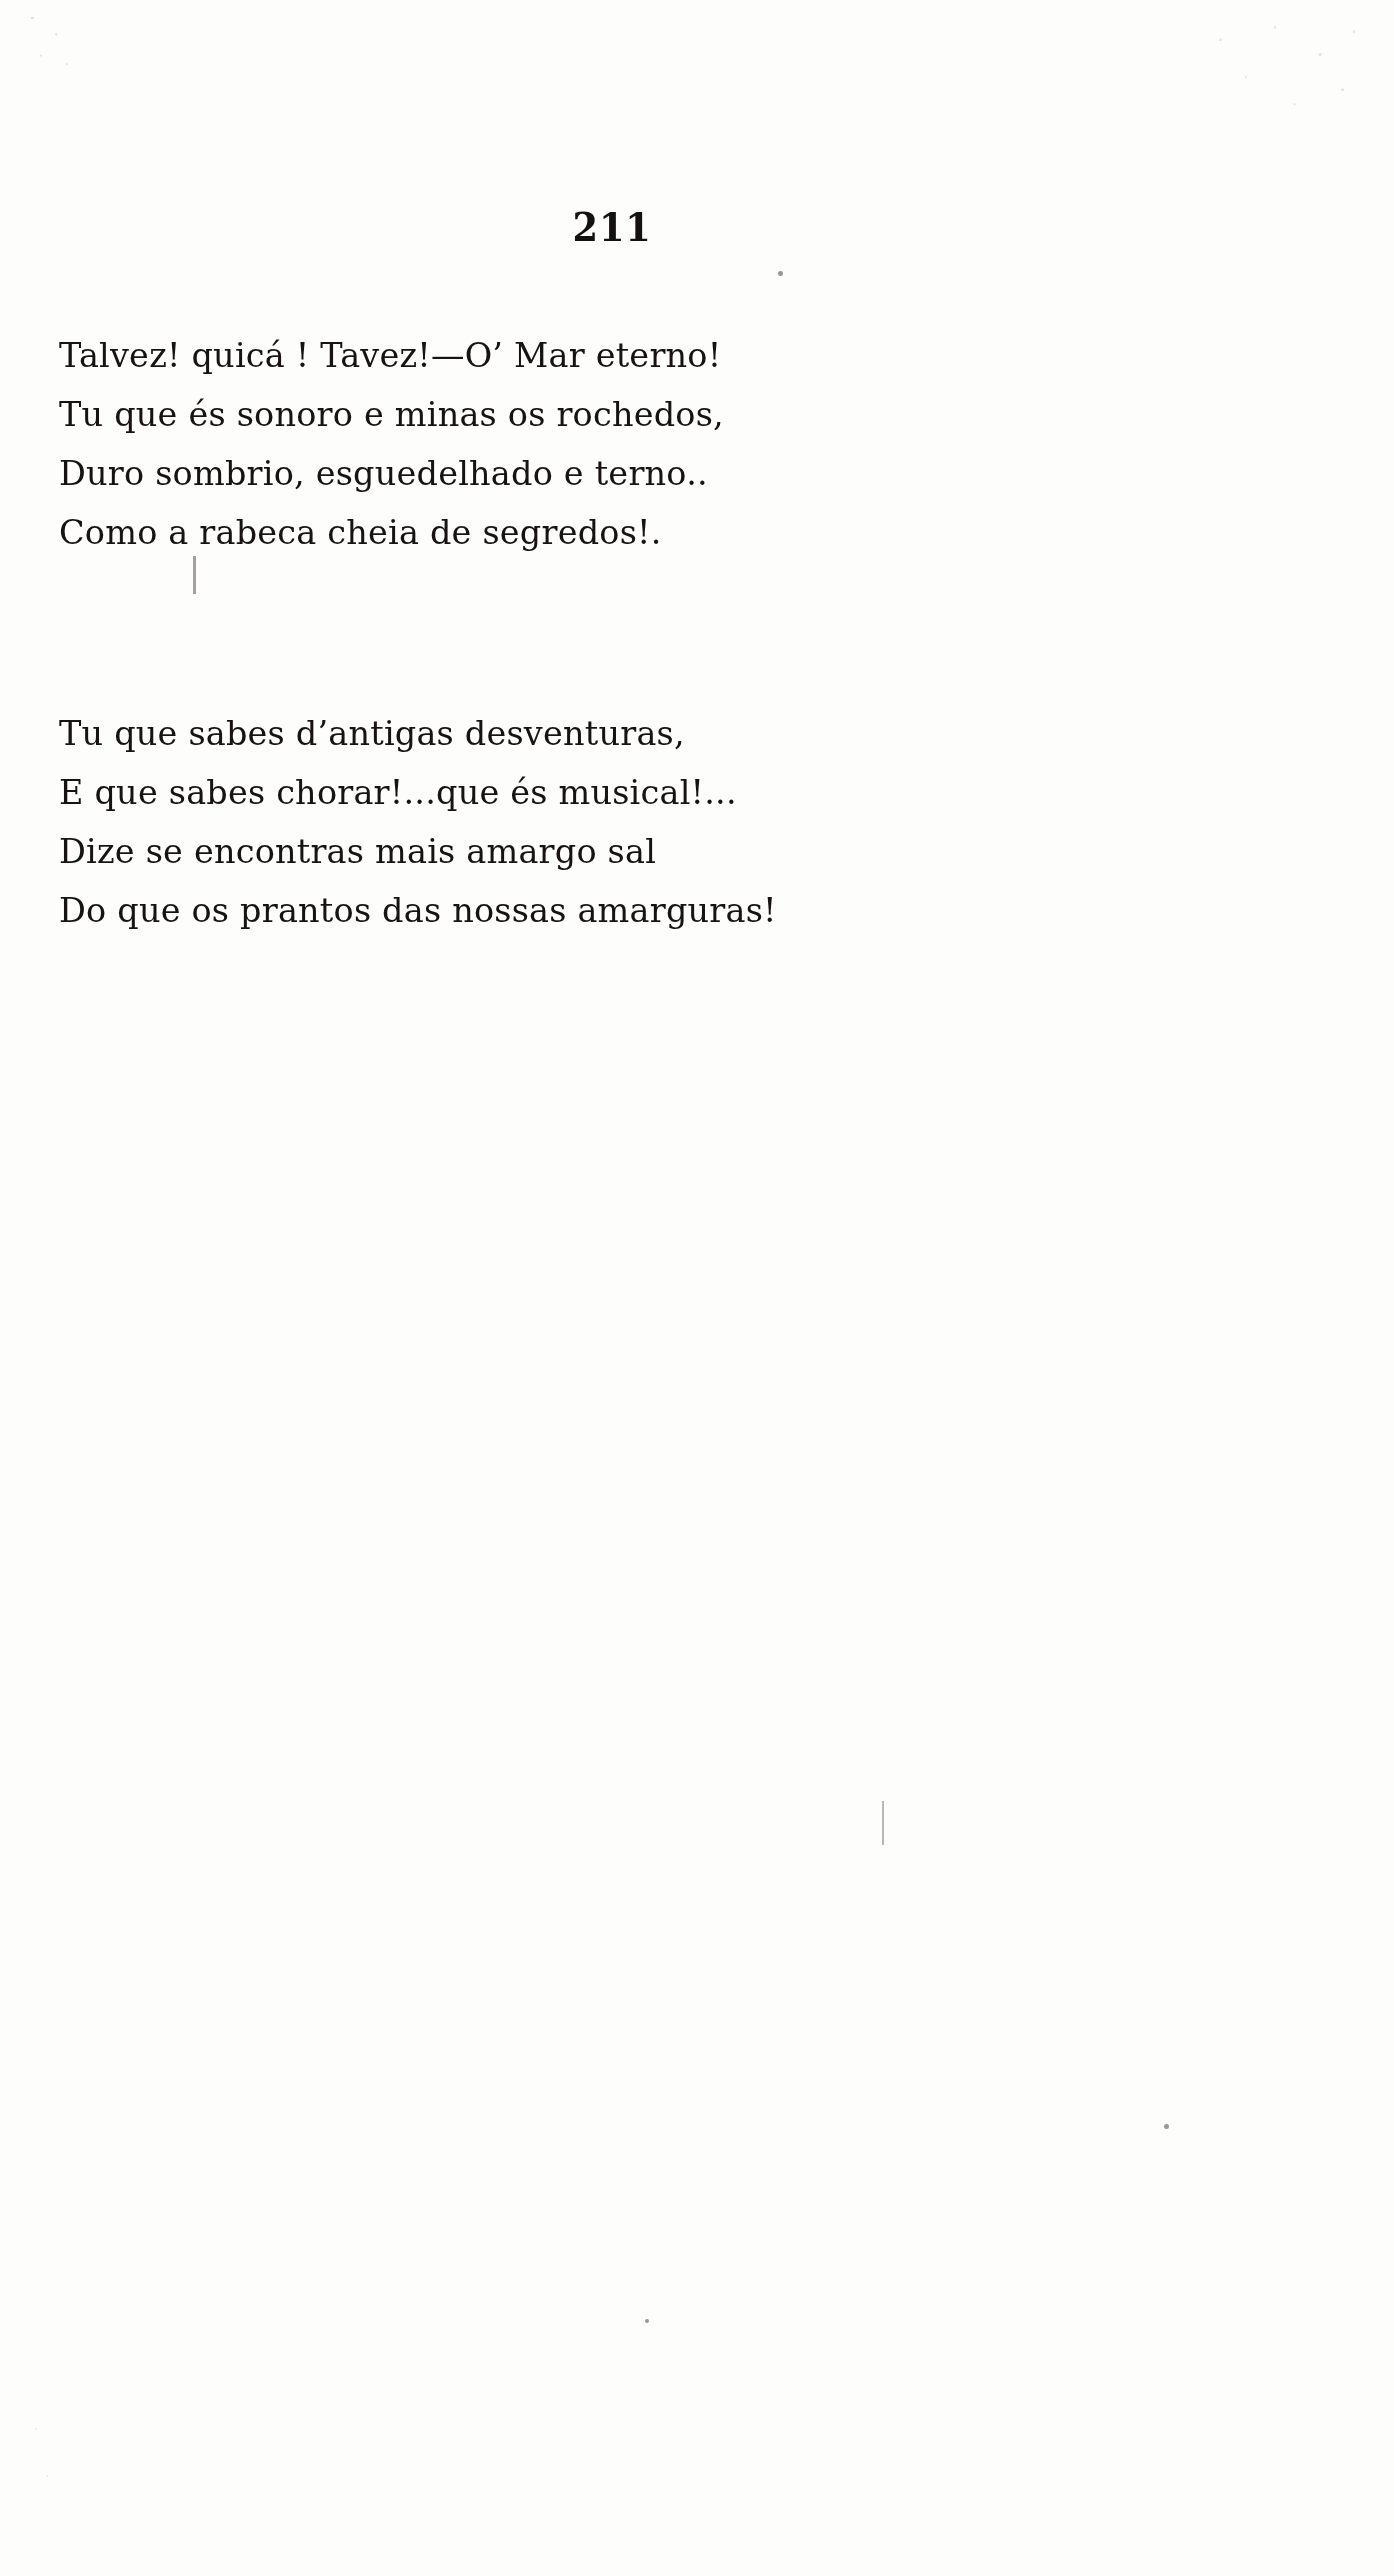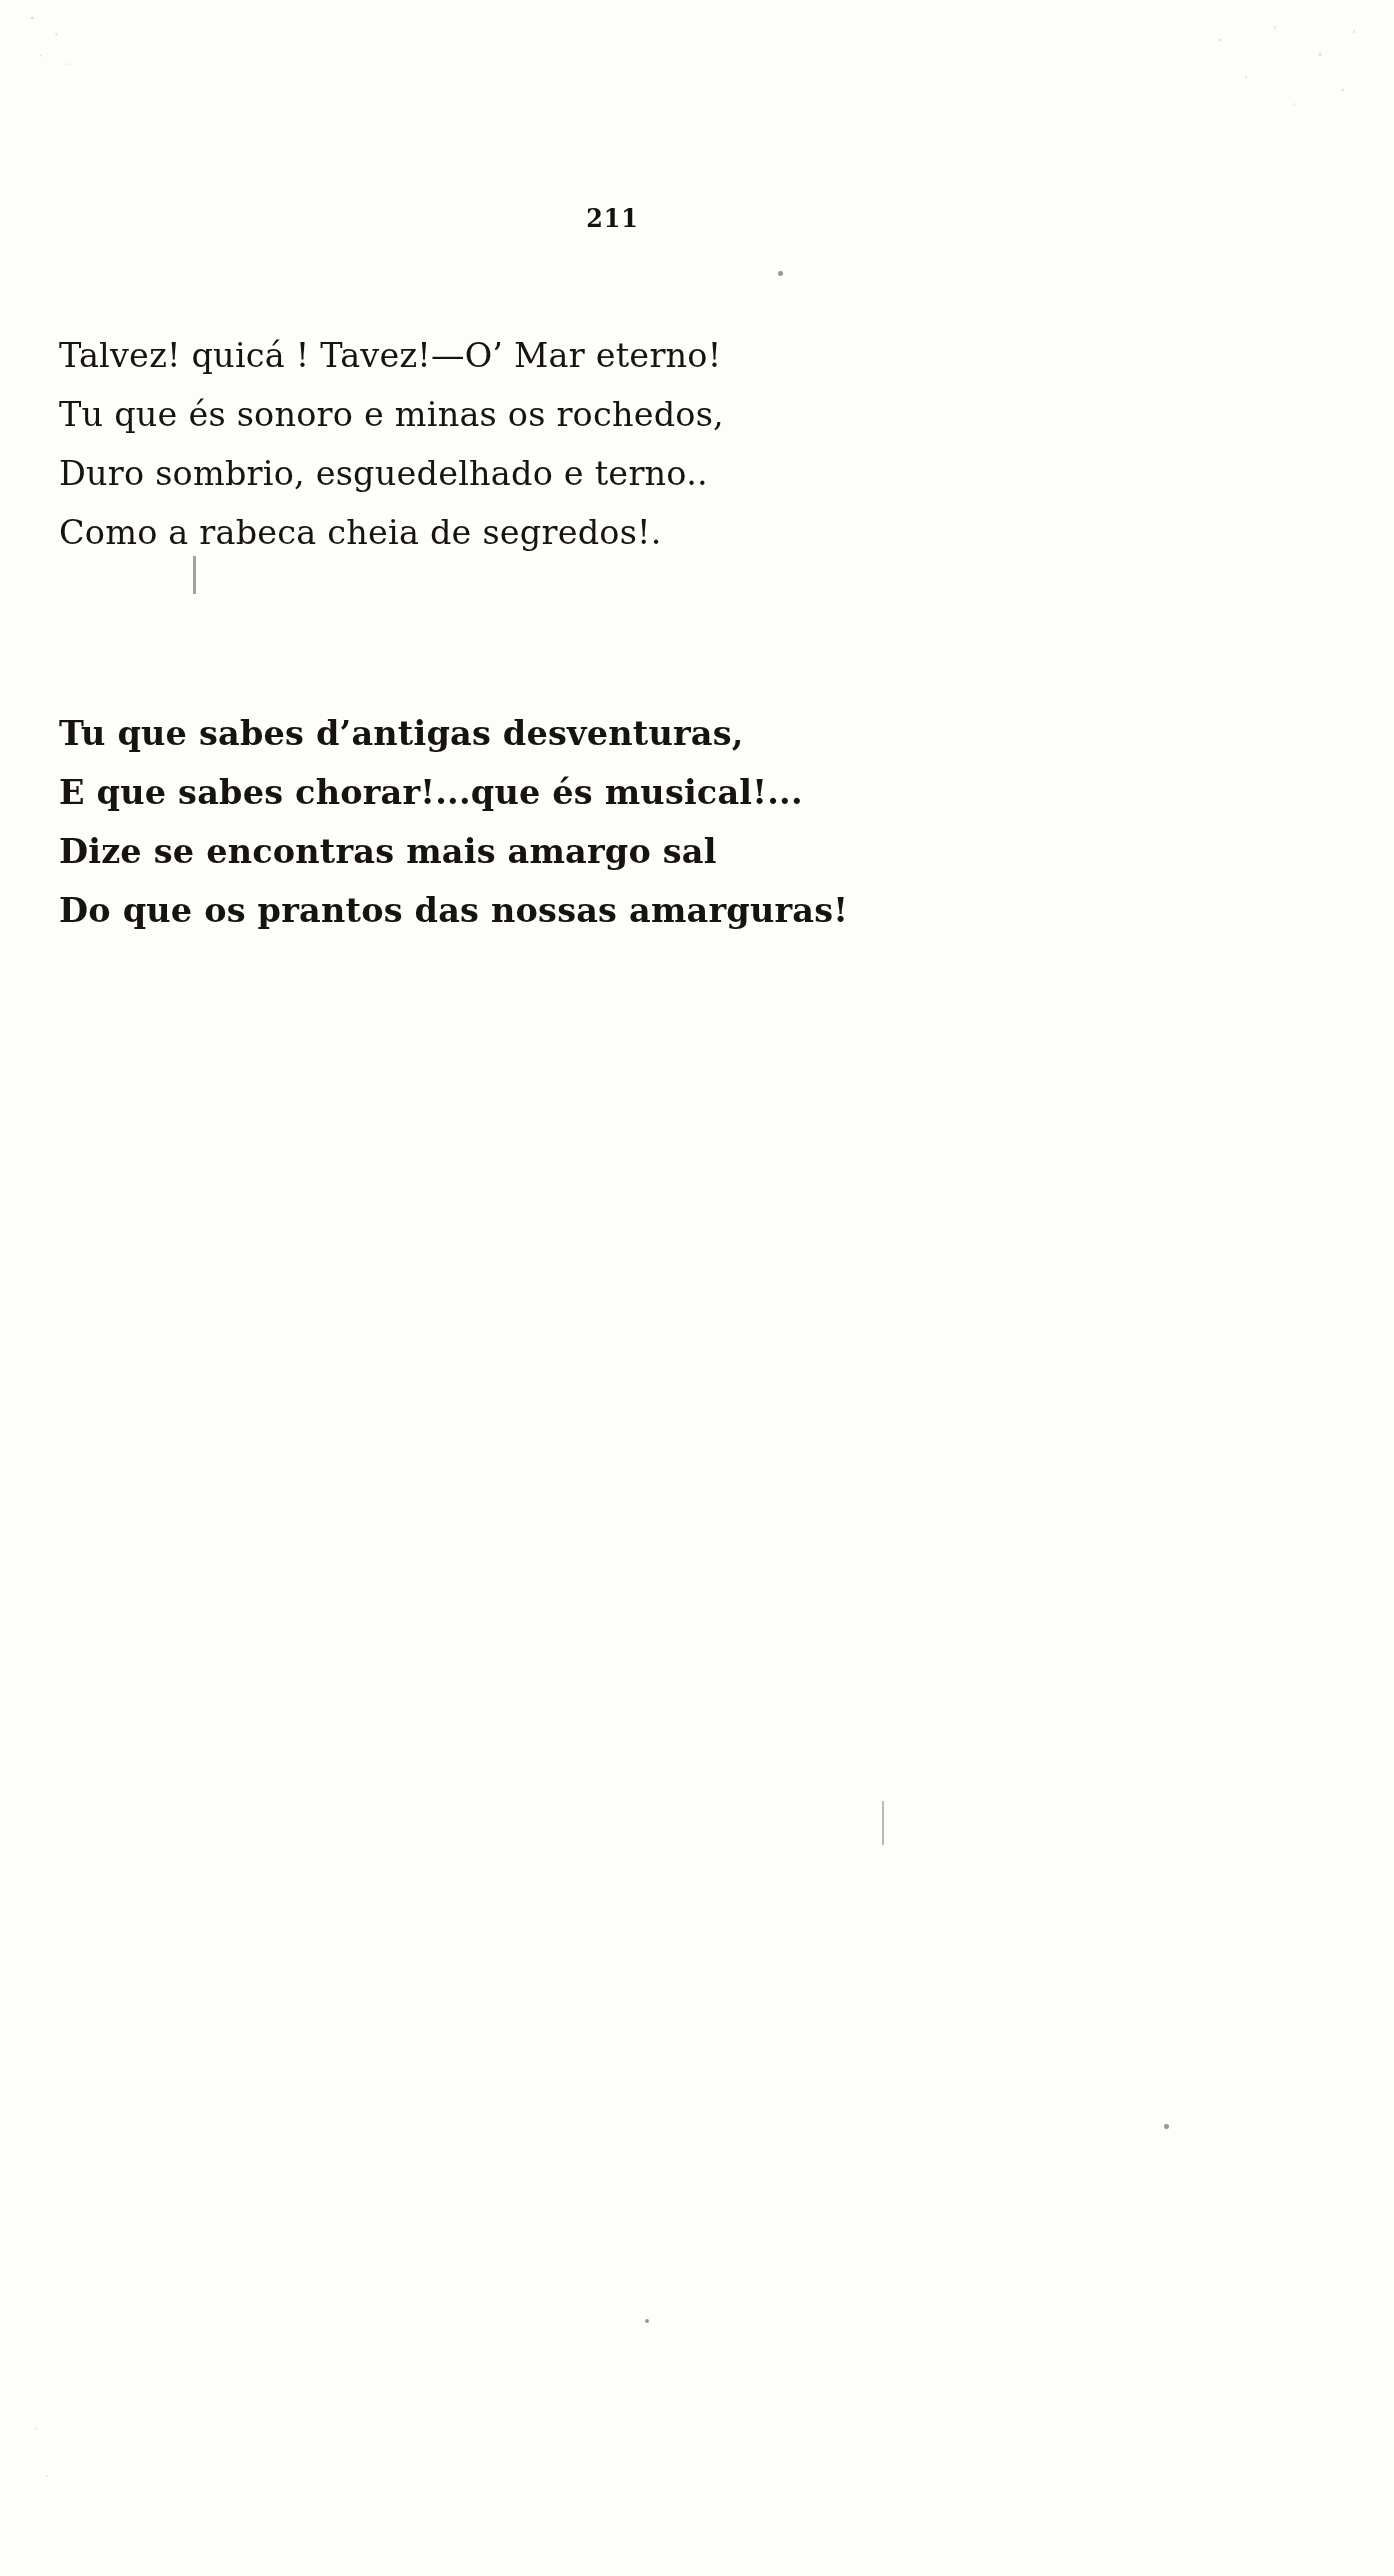--- a/index.html
+++ b/index.html
@@ -62,41 +62,41 @@
   }
 
   .page-number {
     position: absolute;
     top: 203px;
     left: 0;
     width: 1225px;
     text-align: center;
     font-family: "Liberation Serif", serif;
     font-weight: bold;
-    font-size: 26px;
+    font-size: 40px;
     letter-spacing: 0.9px;
     color: #14110f;
   }
   .page-number .num {
     display: inline-block;
     transform: scaleX(0.92);
     font-family: "DejaVu Serif", serif;
   }
 
   .poem {
     position: absolute;
     left: 59px;
     top: 326px;
     width: 1059px;
   }
 
   .stanza {
     margin: 0 0 142px 0;
   }
-  .stanza:last-child { margin-bottom: 0; font-weight: bold; }
+  .stanza:last-child { margin-bottom: 0; }
 
   .line {
     font-family: "DejaVu Serif", serif;
     font-size: 34px;
     line-height: 59px;
     letter-spacing: 0.2px;
     color: #171310;
     white-space: pre;
     transform: scaleX(0.985);
     transform-origin: left center;

